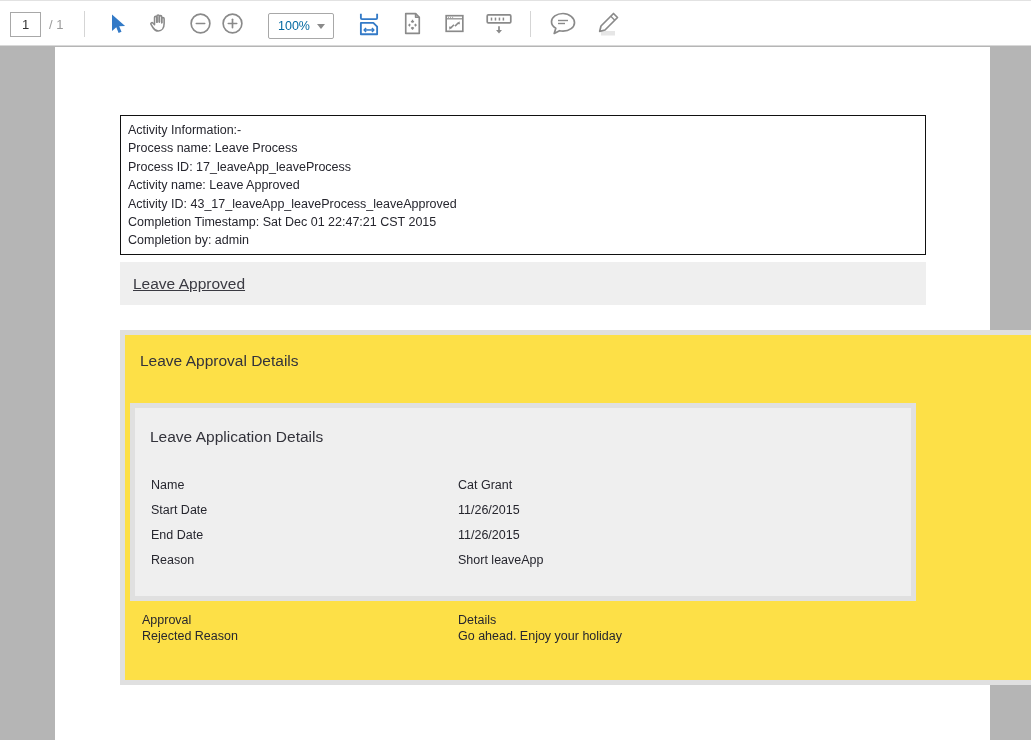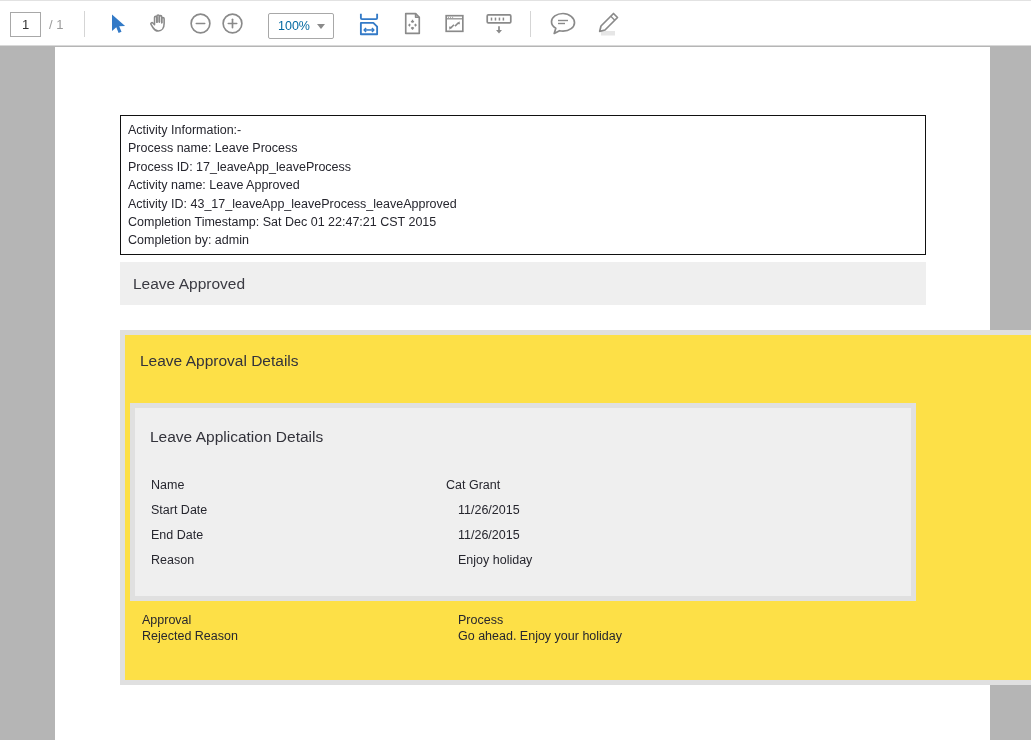--- a/index.html
+++ b/index.html
@@ -27,21 +27,21 @@
   
   .content { position:absolute; top:47px; left:0; width:1031px; height:693px; background:#b5b5b5; }
   .page { position:absolute; left:55px; top:0; width:935px; height:693px; background:#ffffff; }
 
   .activity-box { position:absolute; left:65px; top:68px; width:806px; height:140px;
                   border:1px solid #111; padding:5px 0 0 7px; }
   .aline { font-size:12.5px; line-height:18.4px; color:#26262e; white-space:nowrap; }
 
   .section-bar { position:absolute; left:65px; top:215px; width:806px; height:43px;
                  background:#efefef; display:flex; align-items:center; }
-  .section-bar span { font-size:15.5px; color:#3a3a42; margin-left:13px; }
+  .section-bar span { font-size:15.5px; color:#3a3a42; margin-left:13px;text-decoration:underline; }
 
   .outer-panel { position:absolute; left:65px; top:283px; width:932px; height:355px;
                  background:#fde047; border:5px solid #e0e0e0; }
   .panel-title { position:absolute; font-size:15.5px; color:#33333b; }
   .inner-panel { position:absolute; left:5px; top:68px; width:786px; height:198px;
                  background:#efefef; border:5px solid #e0e0e0; }
   .row { position:absolute; height:17px; width:770px;margin-left:11px; }
   .row .lbl, .row .val { position:absolute; top:0; font-size:12.5px; color:#26262e; white-space:nowrap; }
 </style>
 </head>
@@ -194,39 +194,39 @@
       </div>
 
       <div class="outer-panel">
         <div class="panel-title" style="left:15px; top:17px">Leave Approval Details</div>
 
         <div class="inner-panel">
           <div class="panel-title" style="left:15px; top:20px">Leave Application Details</div>
 
           <div class="row" style="top:70px">
             <span class="lbl" style="left:5px">Name</span>
-            <span class="val" style="left:300px">Cat Grant</span>
+            <span class="val" style="left:312px">Cat Grant</span>
           </div>
           <div class="row" style="top:95px">
             <span class="lbl" style="left:5px">Start Date</span>
             <span class="val" style="left:312px">11/26/2015</span>
           </div>
           <div class="row" style="top:120px">
             <span class="lbl" style="left:5px">End Date</span>
             <span class="val" style="left:312px">11/26/2015</span>
           </div>
           <div class="row" style="top:145px">
             <span class="lbl" style="left:5px">Reason</span>
-            <span class="val" style="left:312px">Enjoy holiday</span>
+            <span class="val" style="left:312px">Short leaveApp</span>
           </div>
         </div>
 
         <div class="row" style="top:278px">
           <span class="lbl" style="left:6px">Approval</span>
-          <span class="val" style="left:322px">Process</span>
+          <span class="val" style="left:322px">Details</span>
         </div>
         <div class="row" style="top:294px">
           <span class="lbl" style="left:6px">Rejected Reason</span>
           <span class="val" style="left:322px">Go ahead. Enjoy your holiday</span>
         </div>
       </div>
 
     </div>
   </div>
 </div>

